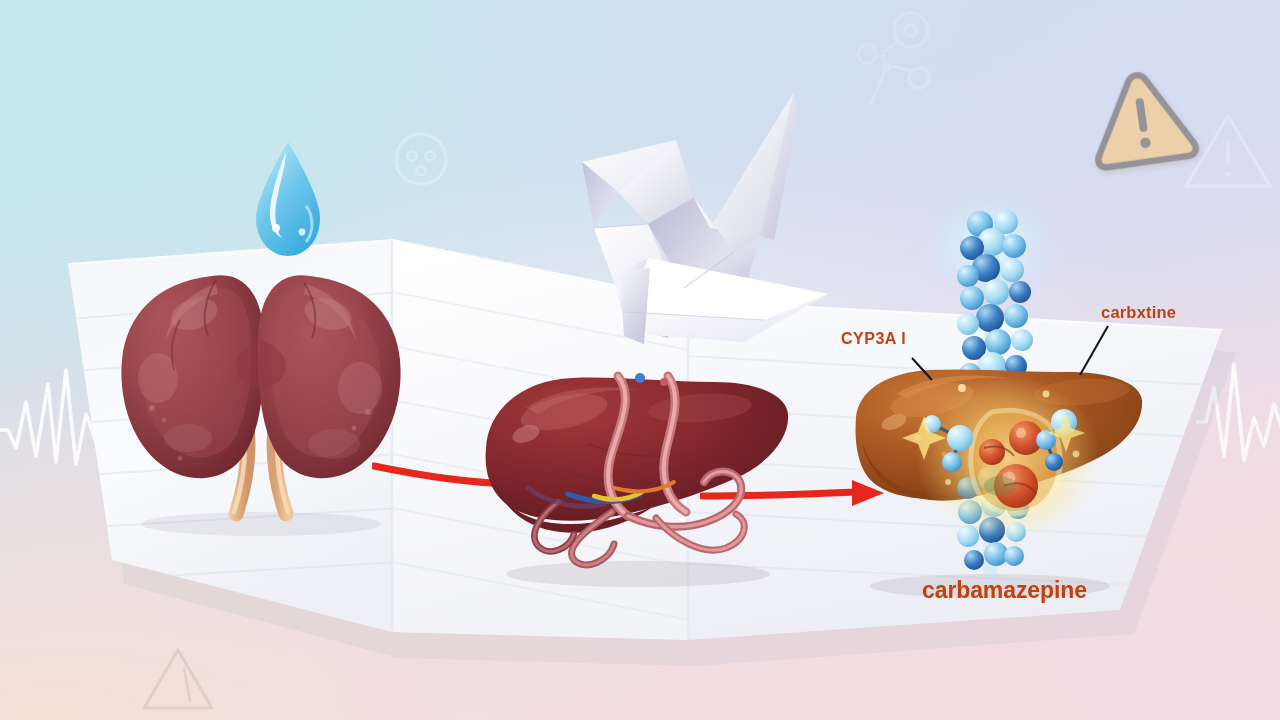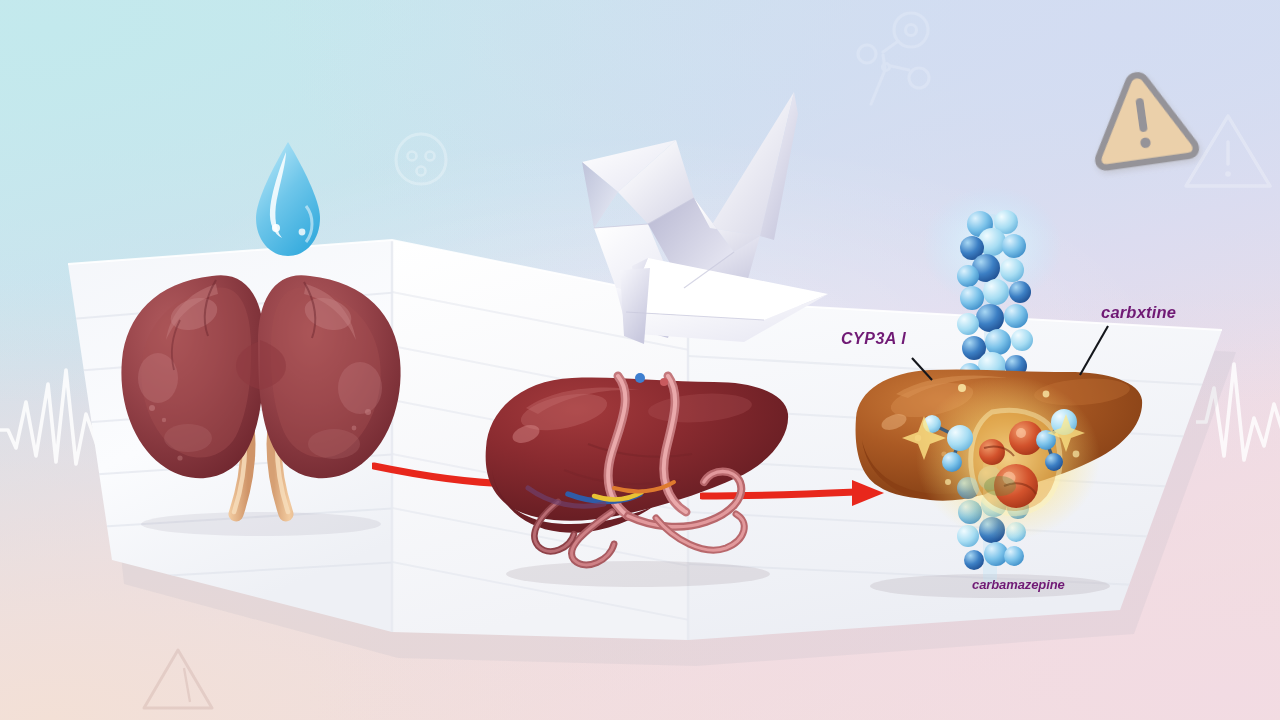--- a/index.html
+++ b/index.html
@@ -29,25 +29,25 @@
   .ecg{position:absolute;opacity:.9;}
 
   
   .paper-wrap{position:absolute;left:0;top:180px;width:1280px;height:500px;}
 
   
   .organ{position:absolute;}
   .organ svg{display:block;overflow:visible;}
 
   
-  .label{position:absolute;color:#701a75;font-weight:bold;white-space:nowrap;
-    letter-spacing:.2px;font-style:italic;}
+  .label{position:absolute;color:#c2410c;font-weight:bold;white-space:nowrap;
+    letter-spacing:.2px;}
   .lbl-cyp{left:841px;top:330px;font-size:16px;letter-spacing:.5px;}
   .lbl-carb{left:1101px;top:303px;font-size:16.5px;}
-  .lbl-cbz{left:972px;top:577px;font-size:13px;letter-spacing:-.1px;}
+  .lbl-cbz{left:922px;top:577px;font-size:23px;letter-spacing:-.1px;}
 
   .leader{position:absolute;stroke:#14161b;stroke-width:2.1;fill:none;}
 
   
   .arrow{position:absolute;}
 </style>
 </head>
 <body>
 
 <div id="scene">

